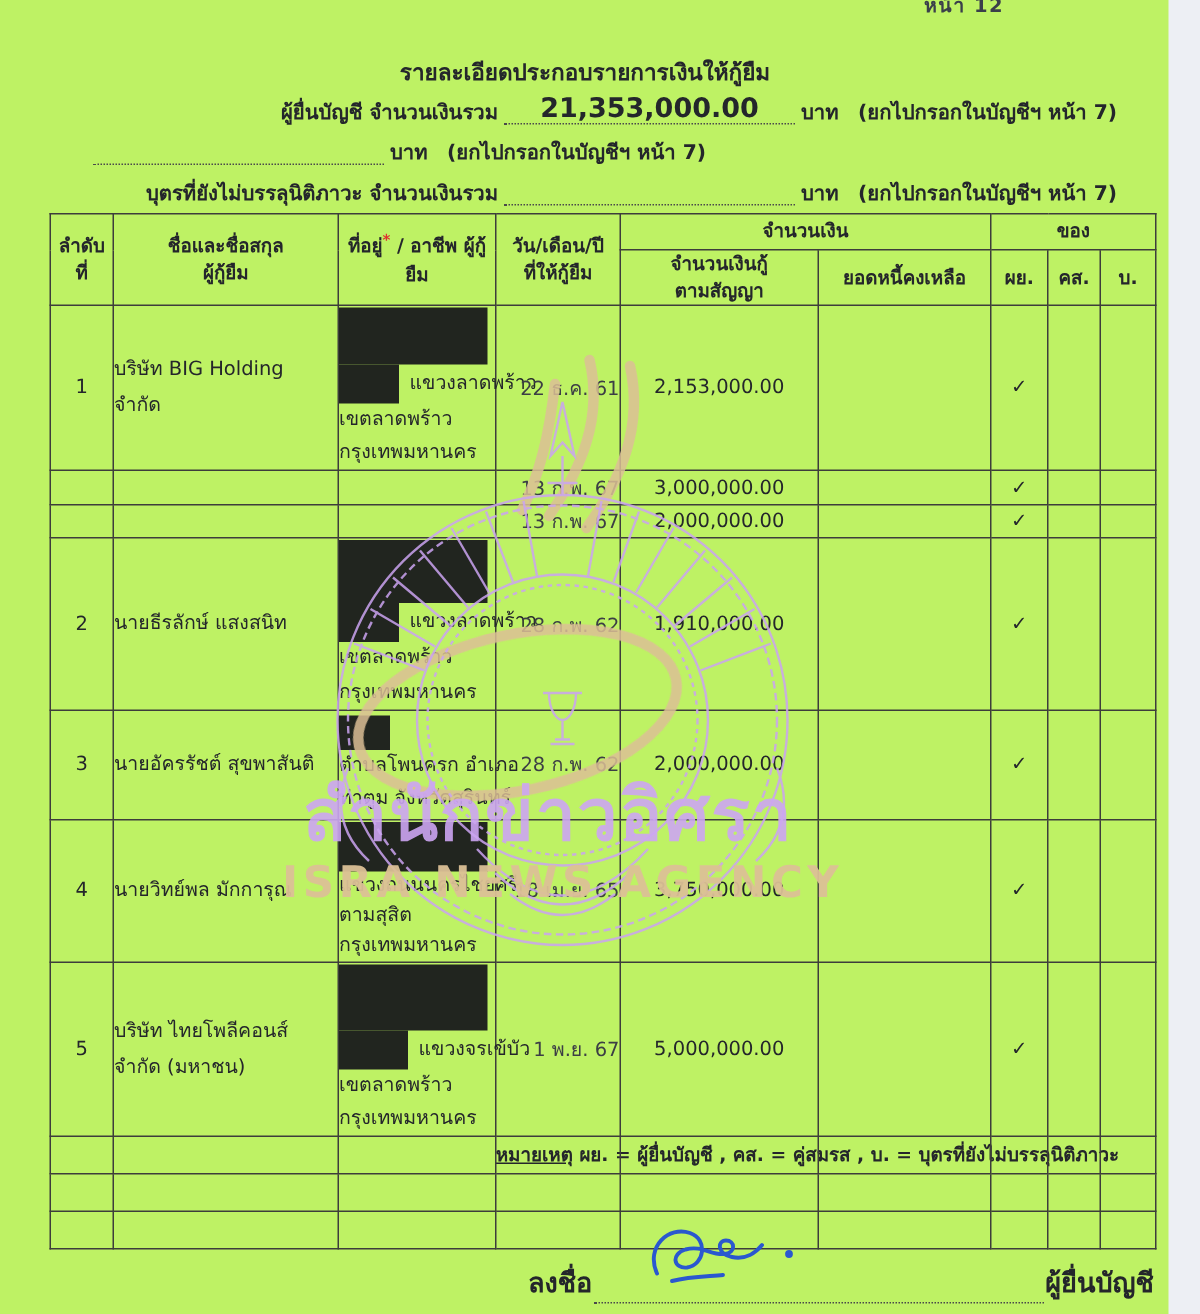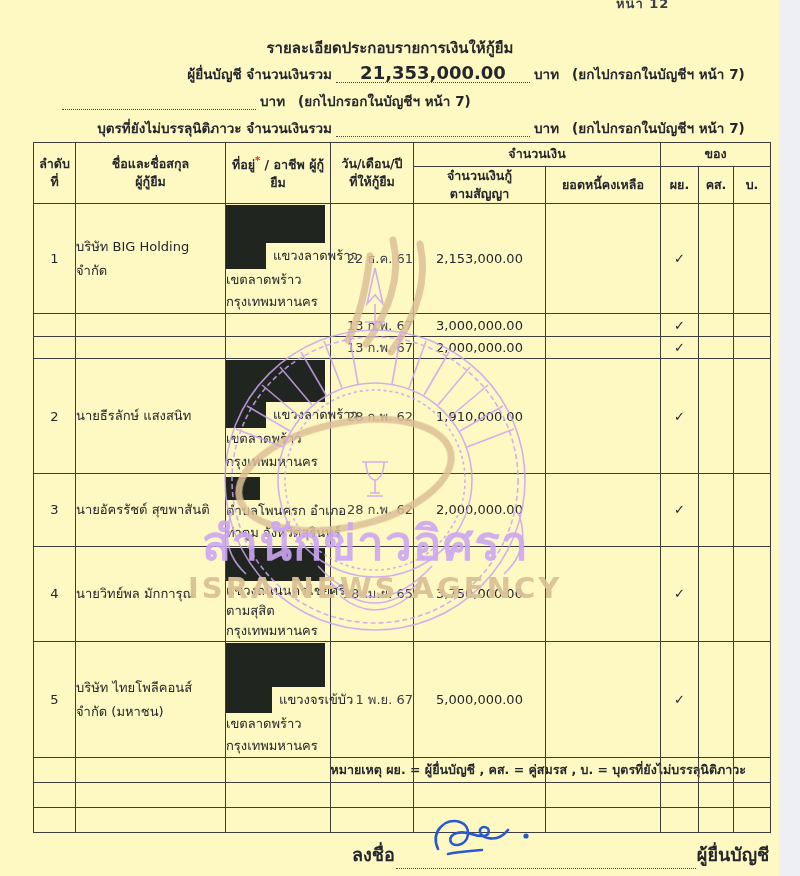--- a/index.html
+++ b/index.html
@@ -1,17 +1,17 @@
 <!DOCTYPE html>
 <html><head>
 <meta charset="utf-8">
 <style>
   html,body{margin:0;padding:0;background:#fff;}
   .page{
-    position:relative;width:800px;height:876px;background:#fef9c3;overflow:hidden;
+    position:relative;width:800px;height:876px;background:#bef264;overflow:hidden;
     font-family:"DejaVu Sans","Liberation Sans",sans-serif;color:#24262b;
   }
   .scan-strip{position:absolute;right:0;top:0;width:21px;height:876px;background:#edeff4;}
   .page-number{position:absolute;left:616px;top:-7px;font-size:13px;font-weight:bold;color:#3a3f4a;letter-spacing:1px;}
   .title{position:absolute;top:36px;left:0;width:780px;text-align:center;font-size:15px;font-weight:bold;margin:0;}
 
   .summary{position:absolute;top:58px;left:58px;}
   .sum-row{display:flex;align-items:flex-end;height:27px;font-size:13.5px;font-weight:bold;}
   .sum-label{width:274px;text-align:right;}
   .sum-dots{width:194px;border-bottom:1.6px dotted #4a4a4a;text-align:center;height:18px;line-height:18px;margin:0 2px 2px 4px;font-size:18px;}
@@ -33,21 +33,21 @@
   .td-amt{text-align:center;padding-right:24px;}
   .td-check{text-align:center;font-size:15px;font-weight:bold;}
   .asterisk{color:#e03030;font-size:10px;vertical-align:super;}
   .redact{background:#21251f;}
   .bar{width:99px;height:38px;margin-top:1px;}
   .step-row{display:flex;align-items:center;}
   .step{display:inline-block;width:40px;height:26px;margin-right:7px;flex:0 0 auto;}
   .addr-line{white-space:nowrap;}
 
   .footnote{position:absolute;left:33px;top:760px;width:713px;text-align:right;font-size:12.5px;font-weight:bold;}
-  .fn-label{}
+  .fn-label{text-decoration:underline;}
 
   .sign-row{position:absolute;left:352px;top:840px;display:flex;align-items:flex-end;font-size:18px;font-weight:bold;}
   .sign-dots{display:inline-block;width:300px;height:16px;border-bottom:1.6px dotted #4a4a4a;margin:0 1px;}
   .signature-svg{position:absolute;left:428px;top:813px;z-index:6;}
   .watermark-svg{position:absolute;left:180px;top:230px;z-index:5;pointer-events:none;}
 </style>
 </head>
 <body>
 
 <div class="page">

